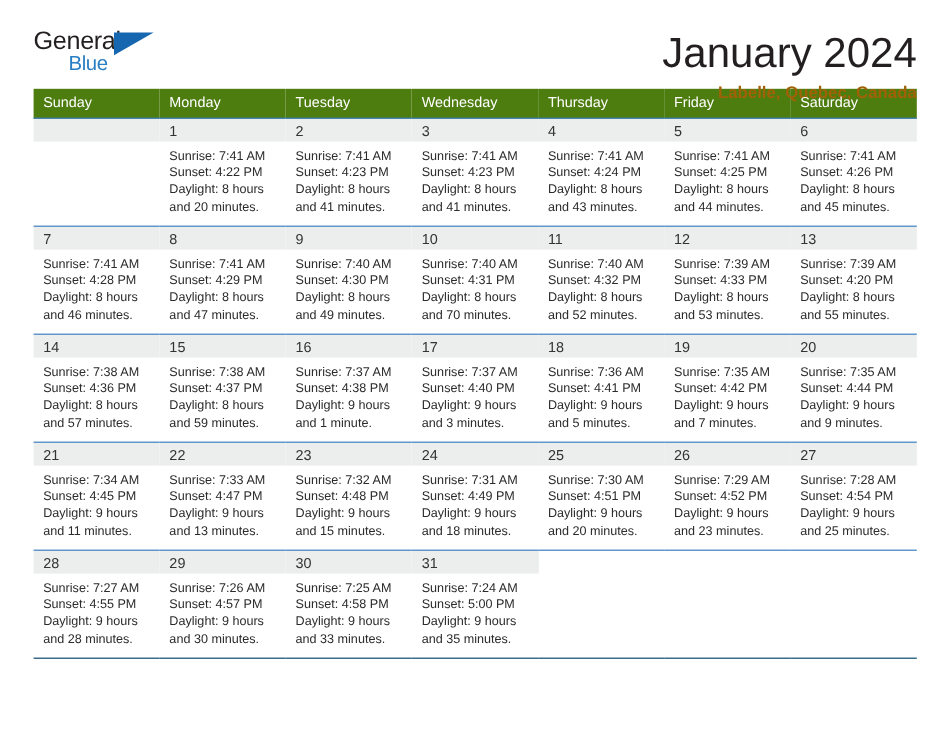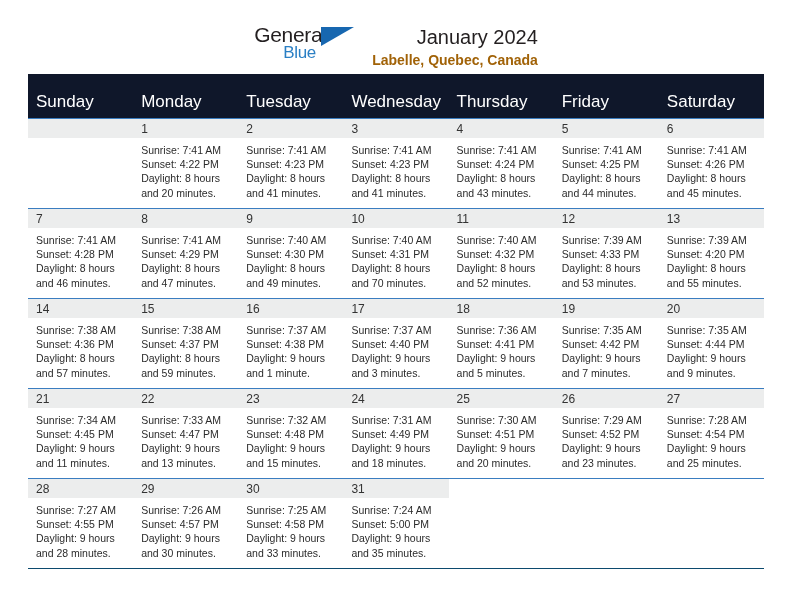--- a/index.html
+++ b/index.html
@@ -20,21 +20,21 @@
     width: 792px;
     height: 612px;
     box-sizing: border-box;
     padding: 0 28px;
   }
 
   
   .header {
     display: flex;
     align-items: flex-start;
-    justify-content: center;
+    justify-content: space-between;
     height: 74px;
     padding-top: 24px;
     box-sizing: border-box;
   }
 
   .brand {
     position: relative;
     width: 118px;
     height: 48px;
     flex: none;
@@ -65,47 +65,47 @@
     height: 0;
     border-left: 33px solid #1767b0;
     border-bottom: 19px solid transparent;
   }
 
   .titles {
     text-align: right;
     padding-top: 2px;
   }
   .cal-title {
-    font-size: 20px;
+    font-size: 35px;
     color: #231f20;
     line-height: 1.1;
     white-space: nowrap;
   }
   .cal-subtitle {
     font-size: 14px;
     color: #a16207;
     margin-top: 4px;
     white-space: nowrap;
     font-weight: bold;
   }
 
   
   .calendar {
     width: 736px;
     border-collapse: collapse;
     table-layout: fixed;
   }
 
   .dow-row th {
-    background: #0f172a;
+    background: #4d7c0f;
     color: #ffffff;
-    font-size: 17px;
+    font-size: 12px;
     font-weight: normal;
     text-align: left;
-    padding: 18px 0 6px 8px;
+    padding: 4px 0 6px 8px;
     height: 20px;
     box-sizing: border-box;
   }
 
   .week-row td {
     vertical-align: top;
     padding: 0;
     border-top: 1px solid #3a7dc0;
     height: 90px;
     box-sizing: border-box;

